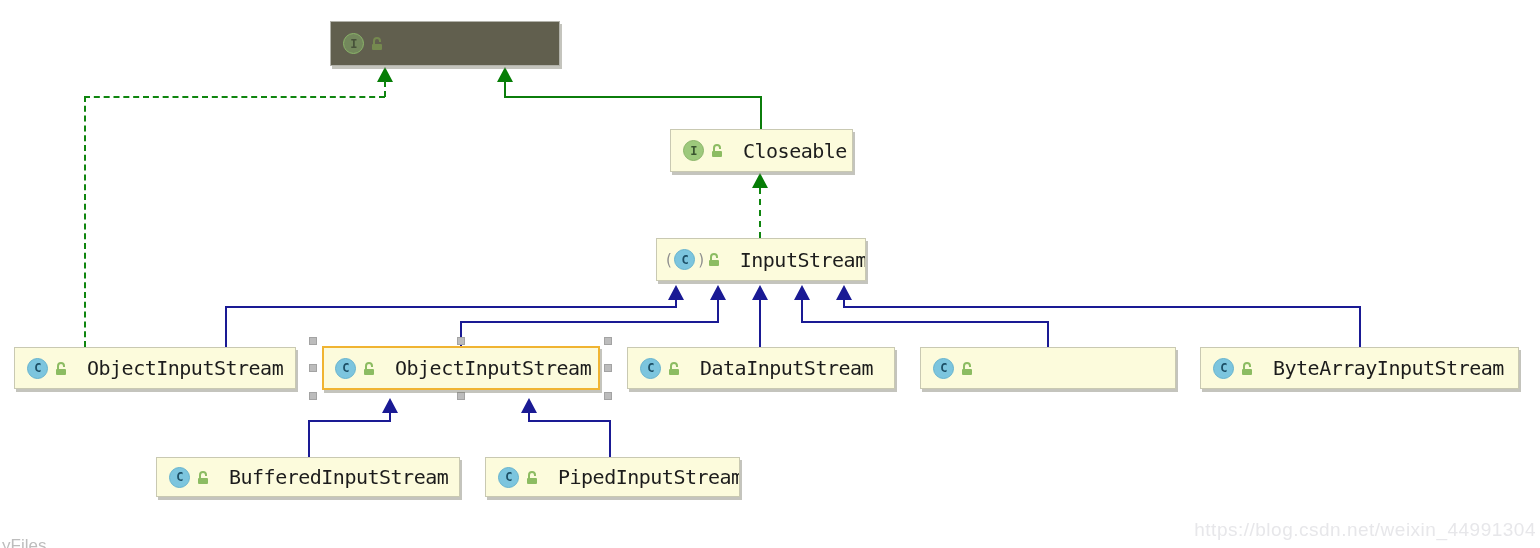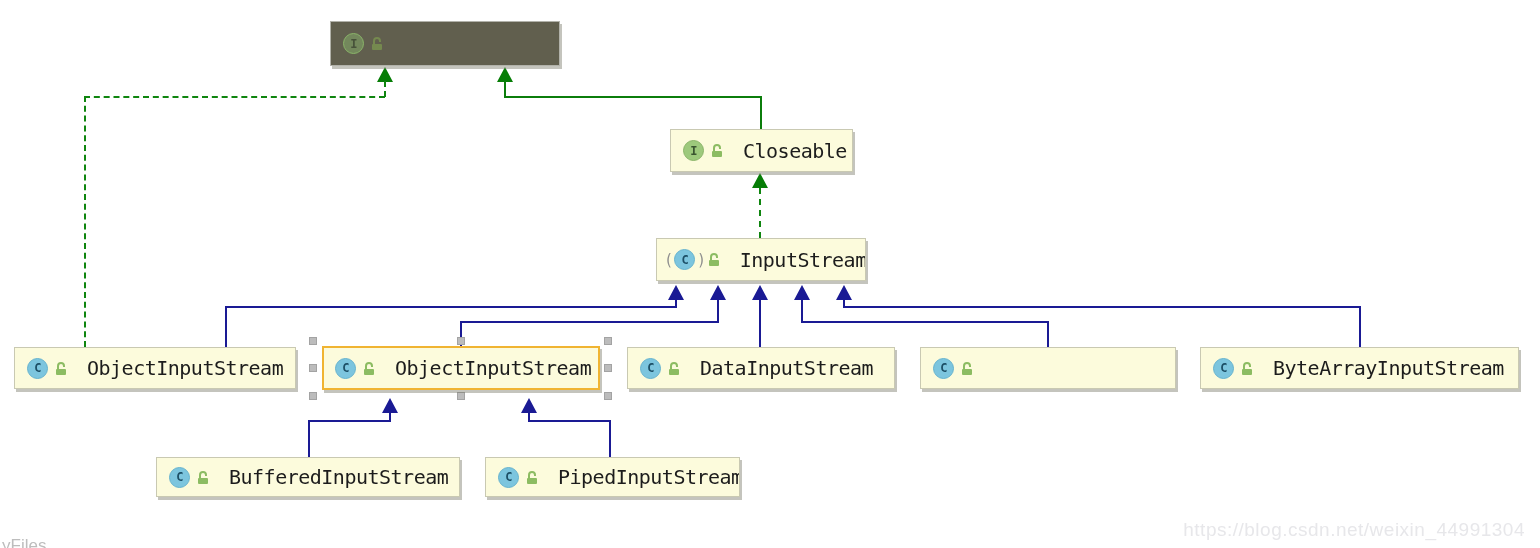--- a/index.html
+++ b/index.html
@@ -45,21 +45,21 @@
   .vline.dash-green{width:0;border-left:2px dashed #0f850f;}
   .hline.dash-green{height:0;border-top:2px dashed #0f850f;}
   .arrow-up{position:absolute;width:0;height:0;
     border-left:8px solid transparent;border-right:8px solid transparent;}
   .arrow-up.blue{border-bottom:15px solid #1a1a94;}
   .arrow-up.green{border-bottom:15px solid #067d06;}
   
   .handle{position:absolute;width:8px;height:8px;background:#bcbcbc;border:1px solid #a3a3a3;box-sizing:border-box;}
   
   .csdn-watermark{
-    position:absolute;right:15px;top:519px;
+    position:absolute;right:4px;top:519px;
     font-family:"Liberation Sans","DejaVu Sans",sans-serif;
     font-size:19px;color:#e7e7ea;letter-spacing:0.5px;
   }
   .yfiles-watermark{
     position:absolute;left:2px;top:536px;
     font-family:"Liberation Sans","DejaVu Sans",sans-serif;
     font-size:17px;color:#bdbdbd;
   }
 </style>
 </head>

